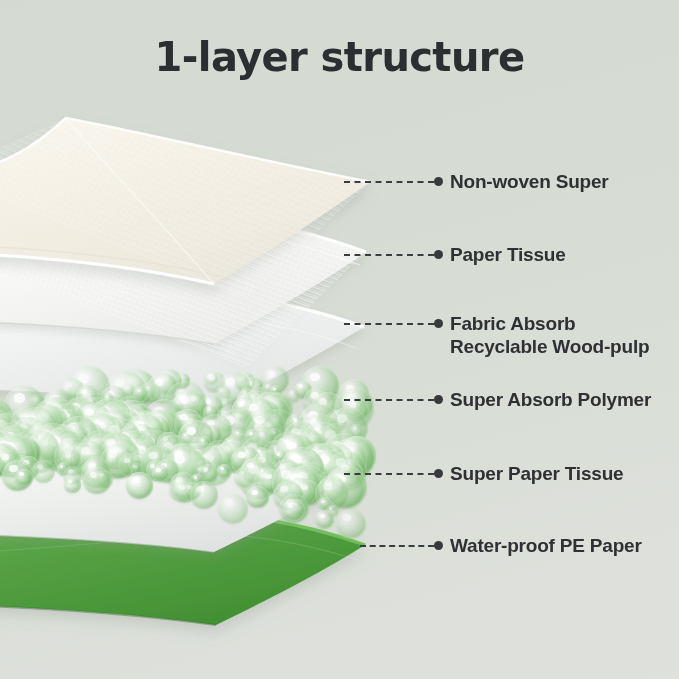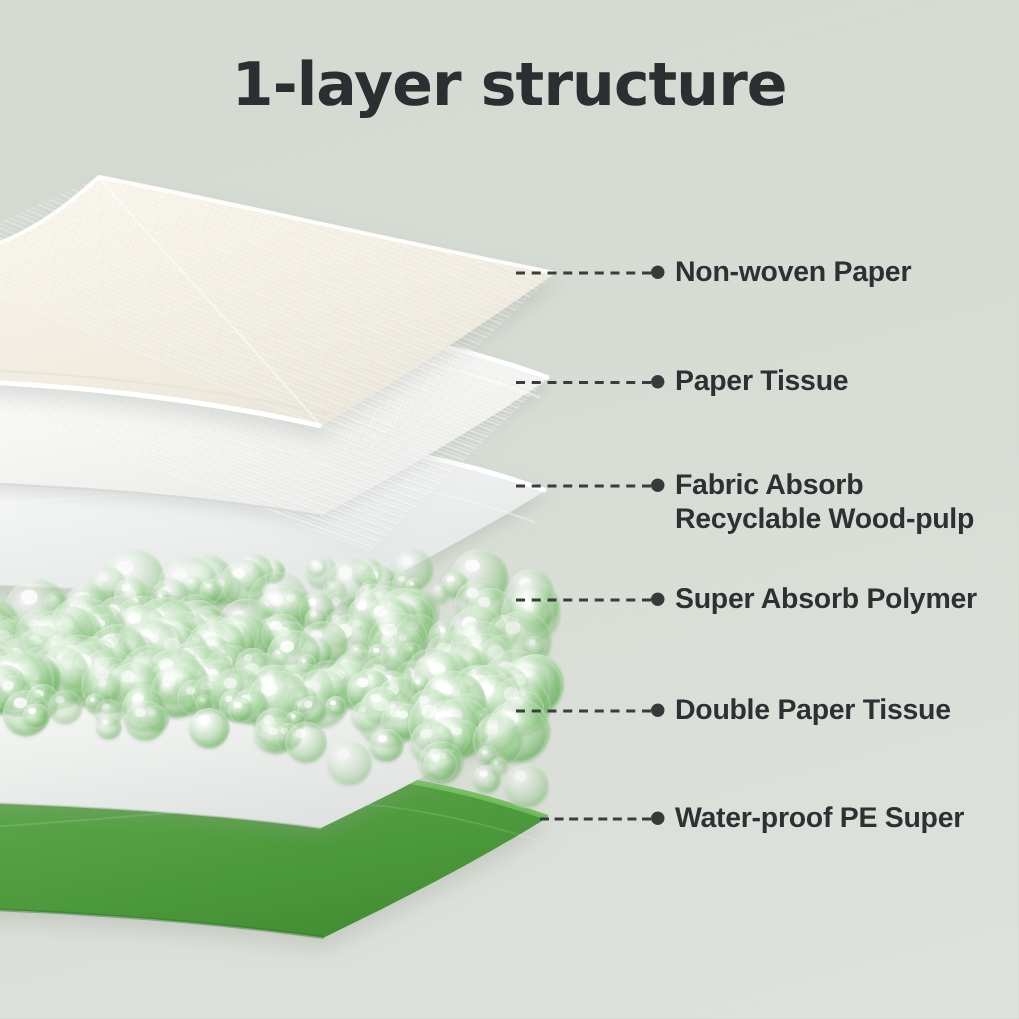--- a/index.html
+++ b/index.html
@@ -588,43 +588,43 @@
         <div class="bead" style="left: 315.454px; top: 510.478px; width: 18.6976px; height: 18.6976px; opacity: 0.88;"></div>
         <div class="bead" style="left: 335.533px; top: 509.047px; width: 30.1135px; height: 30.1135px; opacity: 0.67;"></div>
       </div>
 
   </div>
 
   <div id="callouts">
       <div class="callout" style="left: 0px; top: 182px;">
         <div class="dash" style="left: 344px; width: 90px;"></div>
         <div class="dot" style="left: 434px; background: rgb(55, 57, 59);"></div>
-        <div class="label" style="left: 450px; top: -12px; color: rgb(46, 48, 51);">Non-woven Paper</div>
+        <div class="label" style="left: 450px; top: -12px; color: rgb(46, 48, 51);">Non-woven Super</div>
       </div>
       <div class="callout" style="left: 0px; top: 255px;">
         <div class="dash" style="left: 344px; width: 90px;"></div>
         <div class="dot" style="left: 434px; background: rgb(55, 57, 59);"></div>
         <div class="label" style="left: 450px; top: -12px; color: rgb(46, 48, 51);">Paper Tissue</div>
       </div>
       <div class="callout" style="left: 0px; top: 324px;">
         <div class="dash" style="left: 344px; width: 90px;"></div>
         <div class="dot" style="left: 434px; background: rgb(55, 57, 59);"></div>
         <div class="label" style="left: 450px; top: -12px; color: rgb(46, 48, 51);">Fabric Absorb
 Recyclable Wood-pulp</div>
       </div>
       <div class="callout" style="left: 0px; top: 400px;">
         <div class="dash" style="left: 344px; width: 90px;"></div>
         <div class="dot" style="left: 434px; background: rgb(55, 57, 59);"></div>
         <div class="label" style="left: 450px; top: -12px; color: rgb(46, 48, 51);">Super Absorb Polymer</div>
       </div>
       <div class="callout" style="left: 0px; top: 474px;">
         <div class="dash" style="left: 344px; width: 90px;"></div>
         <div class="dot" style="left: 434px; background: rgb(55, 57, 59);"></div>
-        <div class="label" style="left: 450px; top: -12px; color: rgb(46, 48, 51);">Double Paper Tissue</div>
+        <div class="label" style="left: 450px; top: -12px; color: rgb(46, 48, 51);">Super Paper Tissue</div>
       </div>
       <div class="callout" style="left: 0px; top: 546px;">
         <div class="dash" style="left: 360px; width: 74px;"></div>
         <div class="dot" style="left: 434px; background: rgb(55, 57, 59);"></div>
-        <div class="label" style="left: 450px; top: -12px; color: rgb(46, 48, 51);">Water-proof PE Super</div>
+        <div class="label" style="left: 450px; top: -12px; color: rgb(46, 48, 51);">Water-proof PE Paper</div>
       </div>
     </div>
 
 </div>
 
 </body></html>

